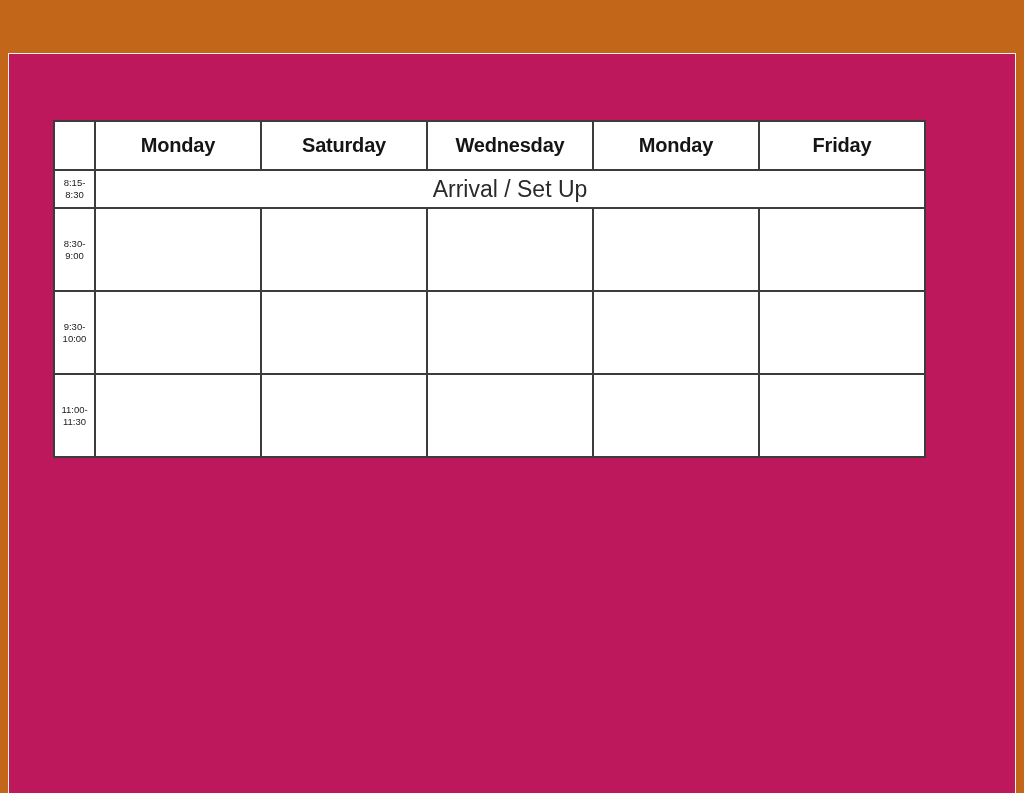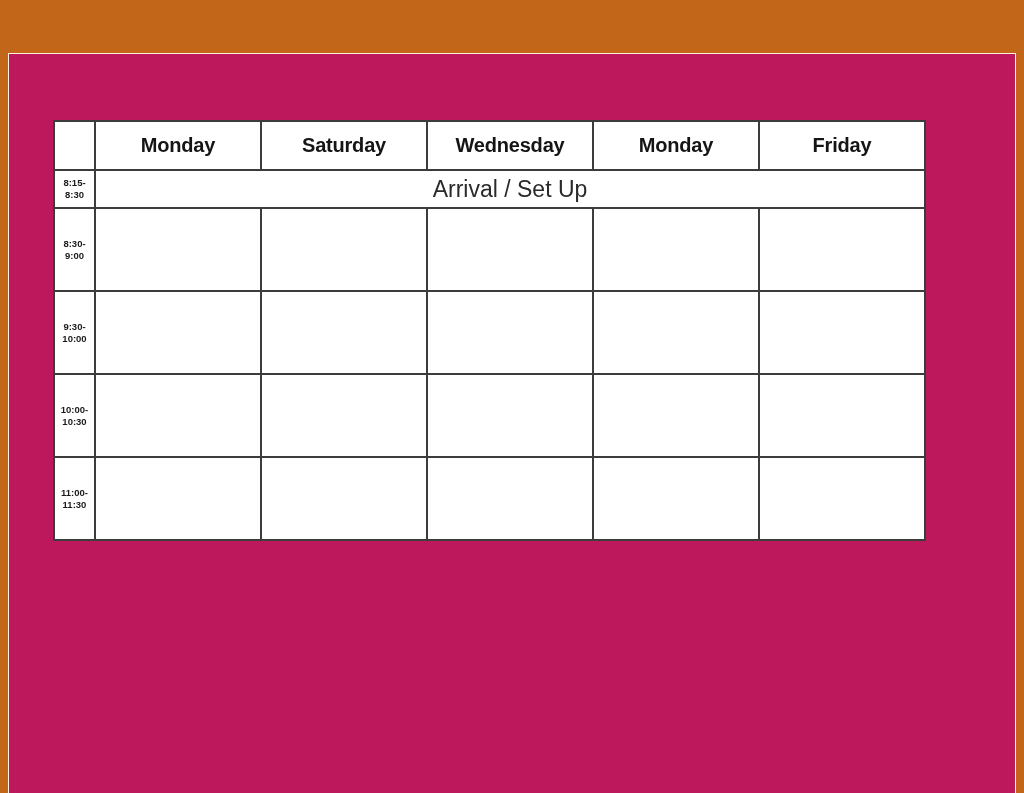--- a/index.html
+++ b/index.html
@@ -70,21 +70,21 @@
     height: 47px;
     font-size: 20px;
     font-weight: bold;
     color: #151515;
     letter-spacing: -0.2px;
     font-family: "Liberation Sans", sans-serif;
   }
 
   td.time-cell {
     font-size: 9.5px;
-    font-weight: bold;
+    font-weight: normal;
     color: #1a1a1a;
     line-height: 12px;
     font-family: "Liberation Sans", sans-serif;
     padding: 0 1px;
   }
   td.time-cell .t-line { display: block; white-space: nowrap; }
 
   tr.arrival-row td { height: 36px; }
 
   td.arrival-cell {
@@ -153,31 +153,20 @@
               <span class="t-line">9:30-</span>
               <span class="t-line">10:00</span>
             </td>
             <td class="slot-cell"></td>
             <td class="slot-cell"></td>
             <td class="slot-cell"></td>
             <td class="slot-cell"></td>
             <td class="slot-cell"></td>
           </tr>
 
-          <tr class="slot-row">
-            <td class="time-cell">
-              <span class="t-line">10:00-</span>
-              <span class="t-line">10:30</span>
-            </td>
-            <td class="slot-cell"></td>
-            <td class="slot-cell"></td>
-            <td class="slot-cell"></td>
-            <td class="slot-cell"></td>
-            <td class="slot-cell"></td>
-          </tr>
 
 
           <tr class="slot-row">
             <td class="time-cell">
               <span class="t-line">11:00-</span>
               <span class="t-line">11:30</span>
             </td>
             <td class="slot-cell"></td>
             <td class="slot-cell"></td>
             <td class="slot-cell"></td>

